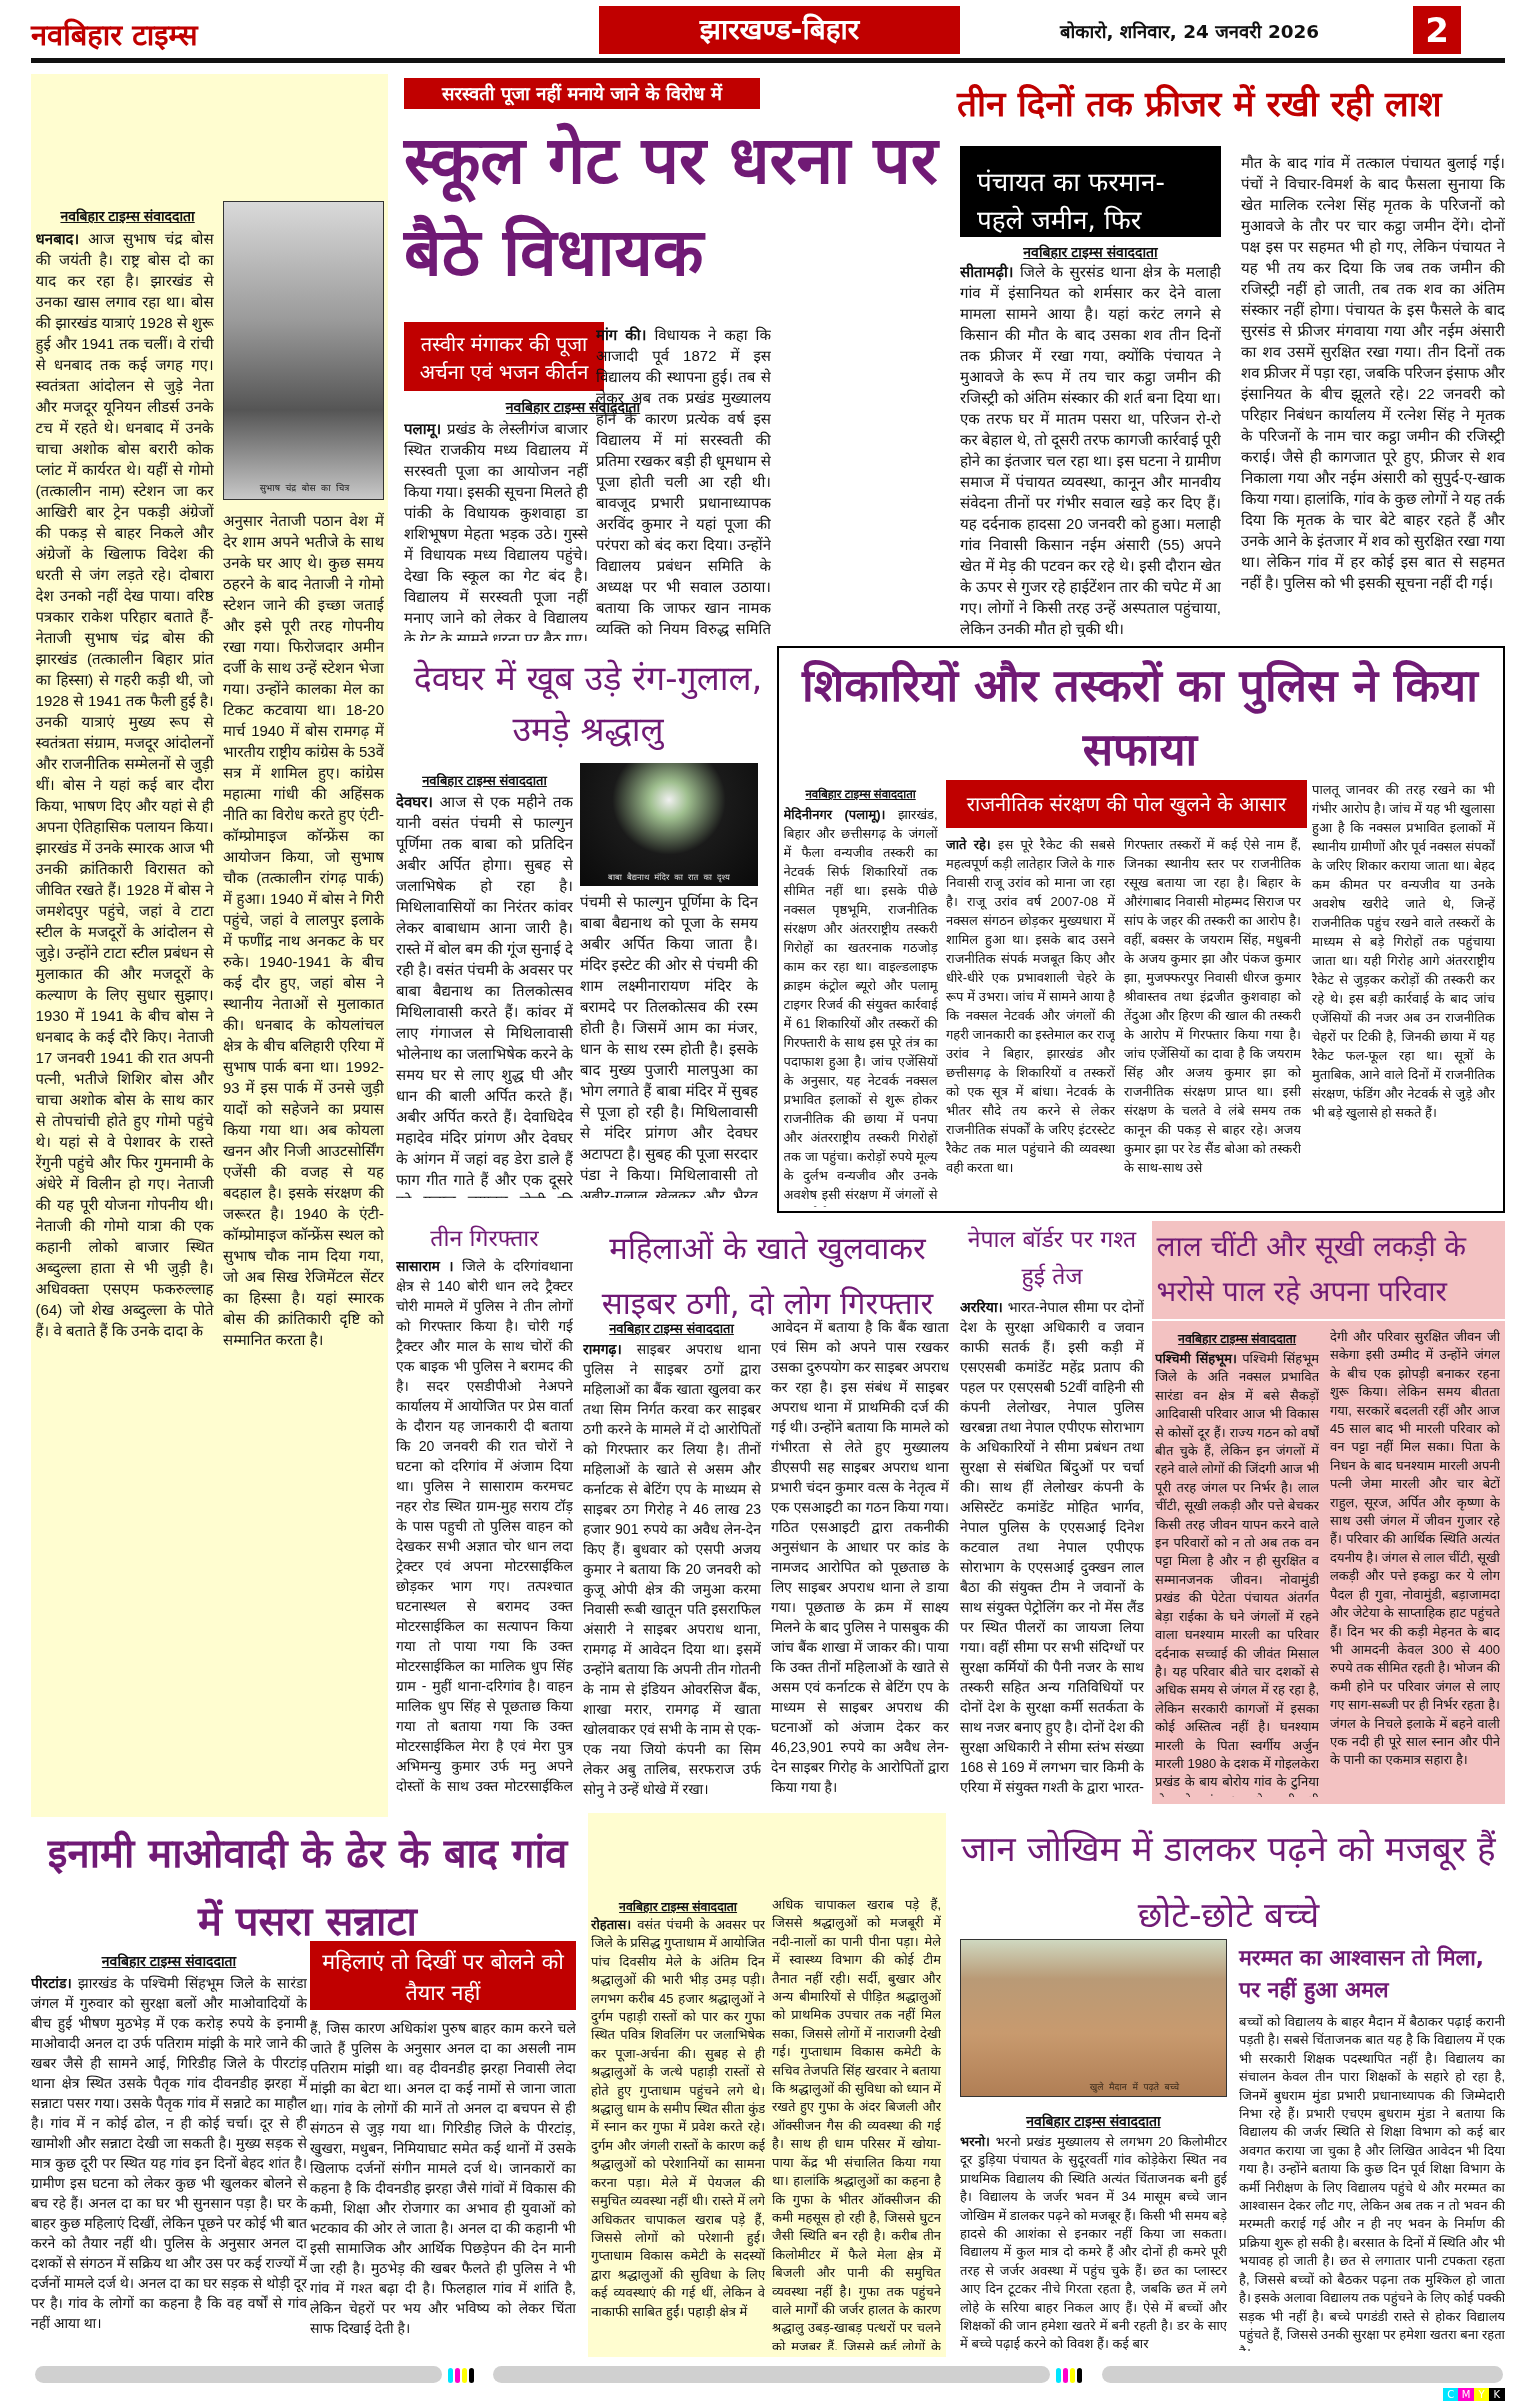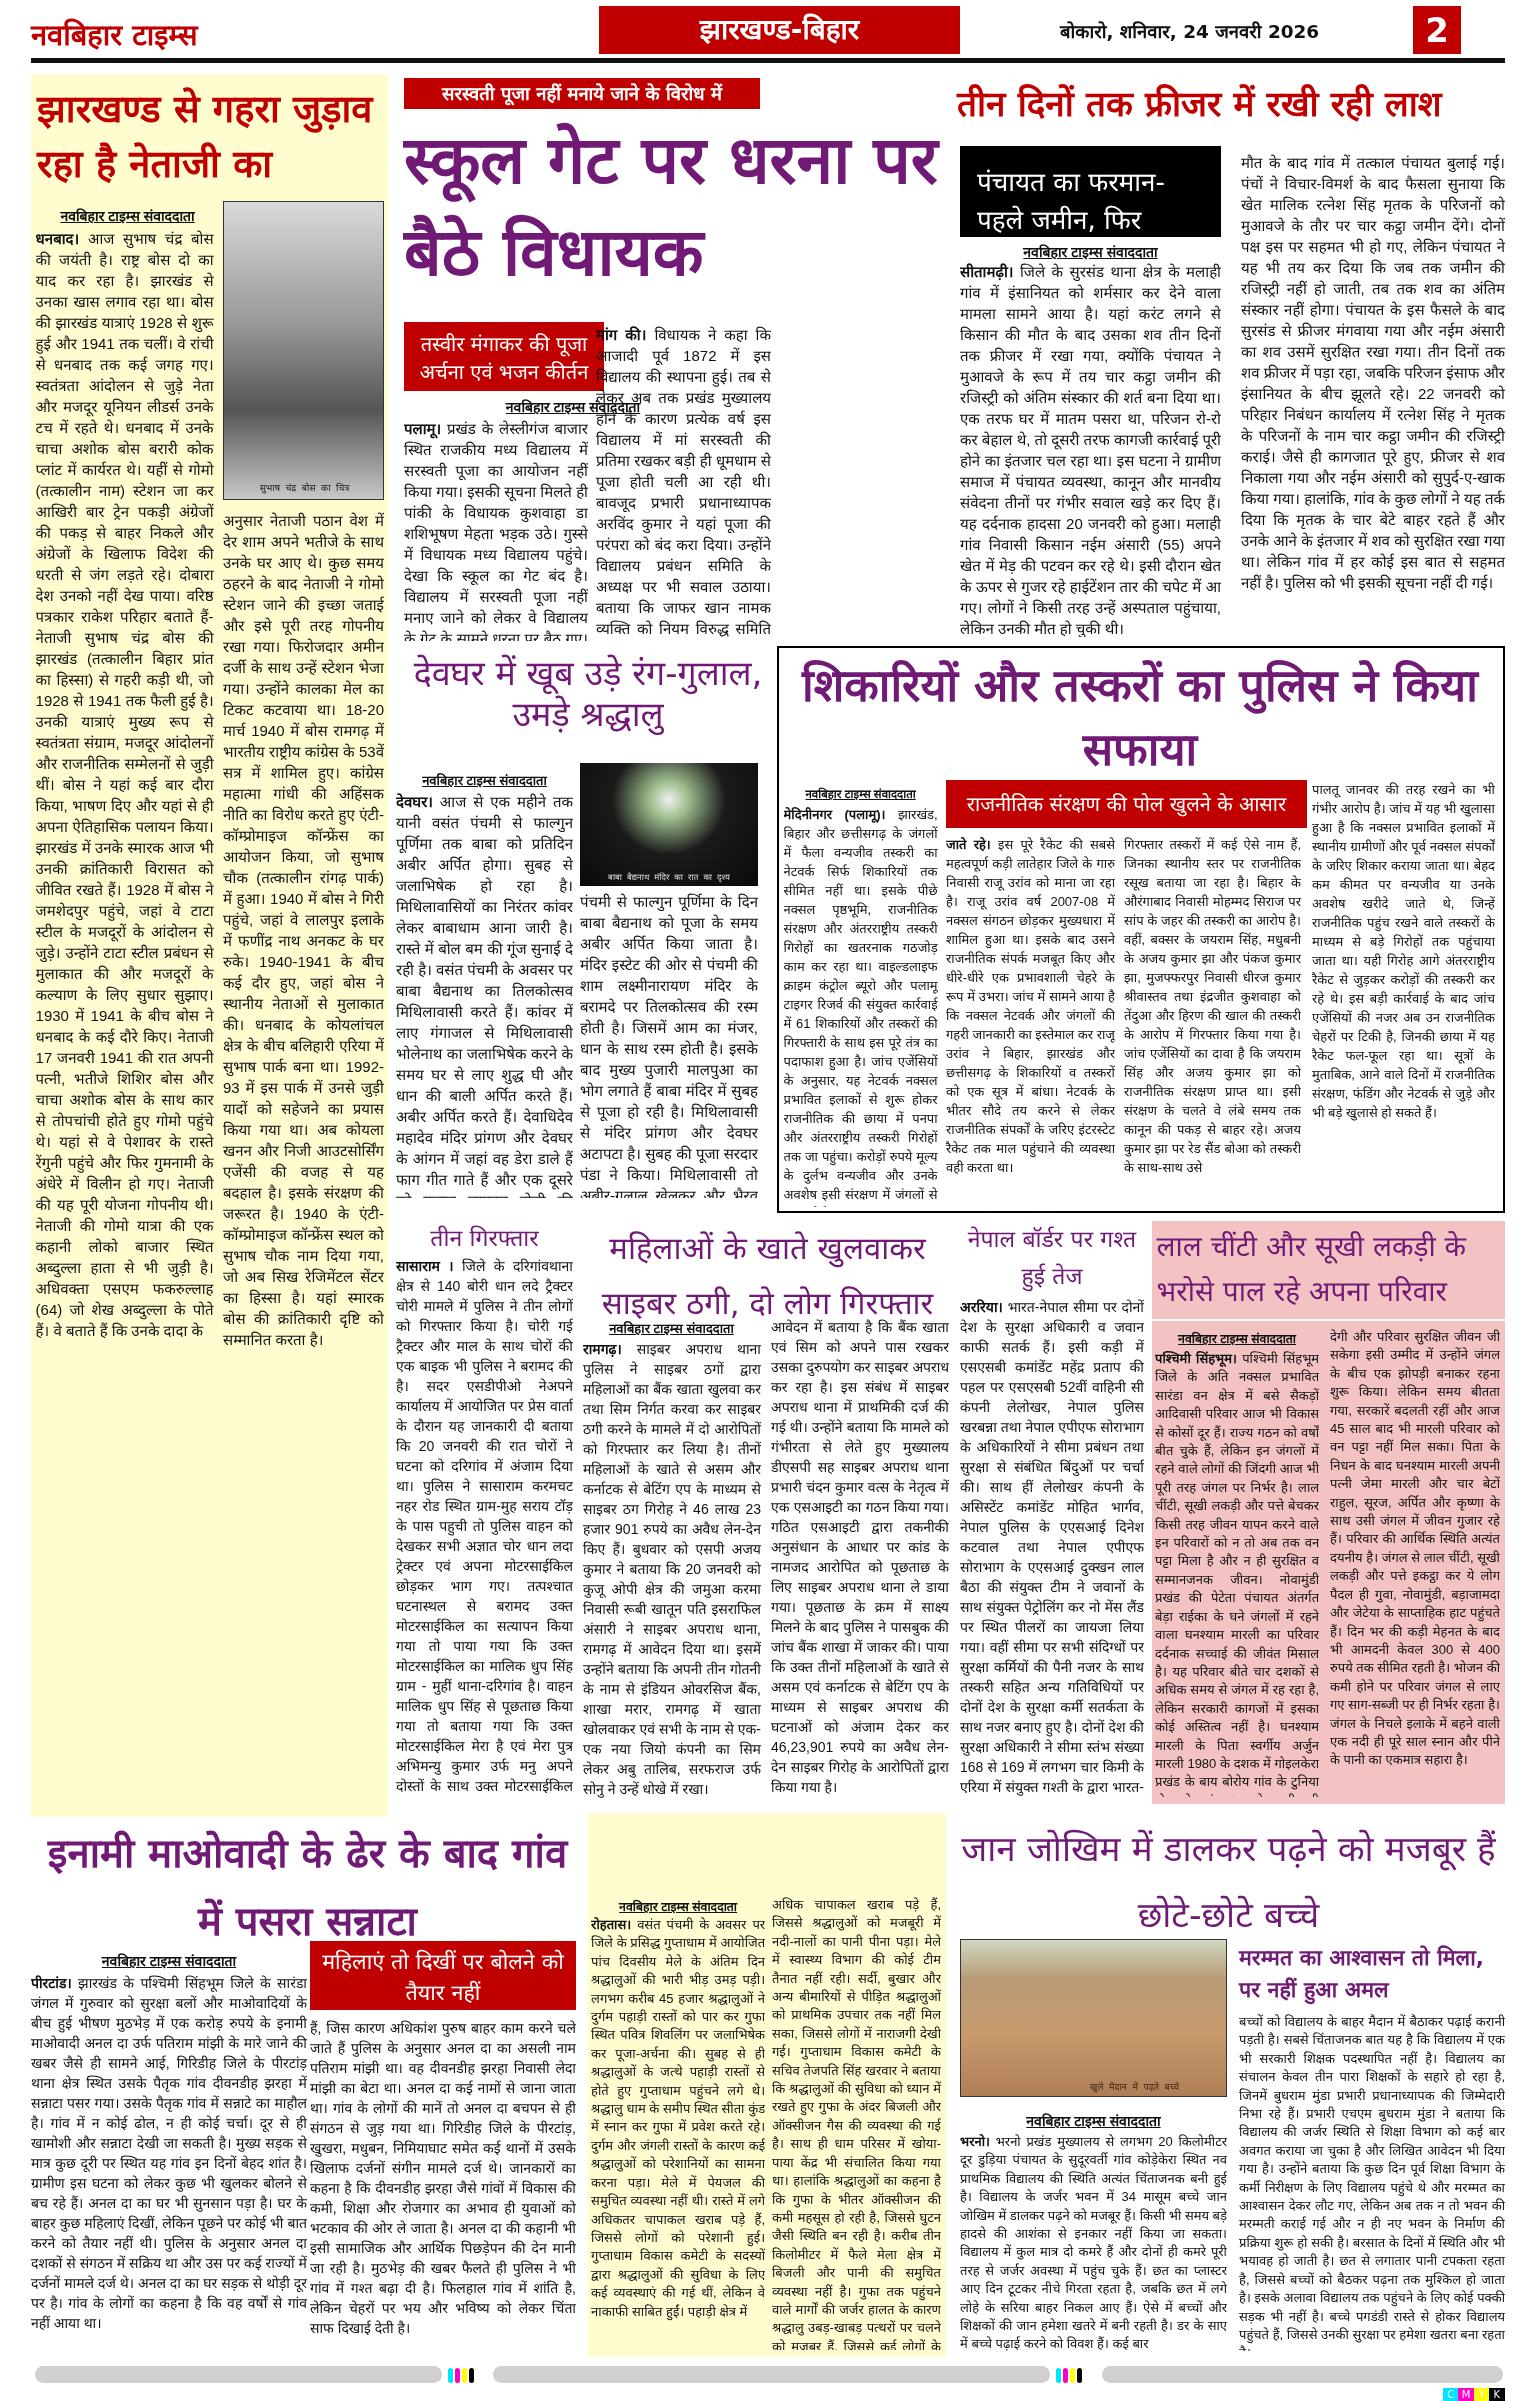--- a/index.html
+++ b/index.html
@@ -25,21 +25,20 @@
 
 <div class="abs" style="left:31px;top:0;width:1474px;height:61px;">
   <div class="abs" style="left:0;top:14px;font-size:29px;font-weight:bold;color:#c00000;font-family:'DejaVu Sans',sans-serif;">नवबिहार टाइम्स</div>
   <div class="abs redbox" style="left:568px;top:6.1px;width:361px;height:48px;line-height:48px;font-size:28px;font-weight:bold;">झारखण्ड-बिहार</div>
   <div class="abs" style="left:1029px;top:18.4px;font-size:18.4px;font-weight:bold;">बोकारो, शनिवार, 24 जनवरी 2026</div>
   <div class="abs redbox" style="left:1382px;top:6.1px;width:48px;height:48px;line-height:48px;font-size:34px;font-weight:bold;">2</div>
 </div>
 <div class="abs" style="left:31px;top:58px;width:1474px;height:4.6px;background:#111;"></div>
 
 <div class="abs cream" style="left:31px;top:74px;width:357px;height:1743px;">
-  <div class="abs red-head" style="left:6.1px;top:7.7px;width:345px;font-size:38px;line-height:55px;">झारखण्ड से गहरा जुड़ाव रहा है नेताजी का</div>
   <div class="abs byline" style="left:4.6px;top:131px;width:184px;font-size:14px;">नवबिहार टाइम्स संवाददाता</div>
   <div class="abs photo" style="left:192px;top:127px;width:161px;height:299px;border:0.8px solid #333;background:linear-gradient(180deg,#d9d9d9 0%,#9a9a9a 40%,#555 70%,#c8c8c8 100%);">
     <div class="abs" style="left:0;bottom:4.6px;width:161px;text-align:center;font-size:9.2px;color:#222;">सुभाष चंद्र बोस का चित्र</div>
   </div>
   <div class="abs body-text" style="left:4.6px;top:154px;width:178px;height:1582px;"><span class="dateline">धनबाद।</span> आज सुभाष चंद्र बोस की जयंती है। राष्ट्र बोस दो का याद कर रहा है। झारखंड से उनका खास लगाव रहा था। बोस की झारखंड यात्राएं 1928 से शुरू हुई और 1941 तक चलीं। वे रांची से धनबाद तक कई जगह गए। स्वतंत्रता आंदोलन से जुड़े नेता और मजदूर यूनियन लीडर्स उनके टच में रहते थे। धनबाद में उनके चाचा अशोक बोस बरारी कोक प्लांट में कार्यरत थे। यहीं से गोमो (तत्कालीन नाम) स्टेशन जा कर आखिरी बार ट्रेन पकड़ी अंग्रेजों की पकड़ से बाहर निकले और अंग्रेजों के खिलाफ विदेश की धरती से जंग लड़ते रहे। दोबारा देश उनको नहीं देख पाया। वरिष्ठ पत्रकार राकेश परिहार बताते हैं- नेताजी सुभाष चंद्र बोस की झारखंड (तत्कालीन बिहार प्रांत का हिस्सा) से गहरी कड़ी थी, जो 1928 से 1941 तक फैली हुई है। उनकी यात्राएं मुख्य रूप से स्वतंत्रता संग्राम, मजदूर आंदोलनों और राजनीतिक सम्मेलनों से जुड़ी थीं। बोस ने यहां कई बार दौरा किया, भाषण दिए और यहां से ही अपना ऐतिहासिक पलायन किया। झारखंड में उनके स्मारक आज भी उनकी क्रांतिकारी विरासत को जीवित रखते हैं। 1928 में बोस ने जमशेदपुर पहुंचे, जहां वे टाटा स्टील के मजदूरों के आंदोलन से जुड़े। उन्होंने टाटा स्टील प्रबंधन से मुलाकात की और मजदूरों के कल्याण के लिए सुधार सुझाए। 1930 में 1941 के बीच बोस ने धनबाद के कई दौरे किए। नेताजी 17 जनवरी 1941 की रात अपनी पत्नी, भतीजे शिशिर बोस और चाचा अशोक बोस के साथ कार से तोपचांची होते हुए गोमो पहुंचे थे। यहां से वे पेशावर के रास्ते रेंगुनी पहुंचे और फिर गुमनामी के अंधेरे में विलीन हो गए। नेताजी की यह पूरी योजना गोपनीय थी। नेताजी की गोमो यात्रा की एक कहानी लोको बाजार स्थित अब्दुल्ला हाता से भी जुड़ी है। अधिवक्ता एसएम फकरुल्लाह (64) जो शेख अब्दुल्ला के पोते हैं। वे बताते हैं कि उनके दादा के</div>
   <div class="abs body-text" style="left:192px;top:436px;width:161px;height:1297px;">अनुसार नेताजी पठान वेश में देर शाम अपने भतीजे के साथ उनके घर आए थे। कुछ समय ठहरने के बाद नेताजी ने गोमो स्टेशन जाने की इच्छा जताई और इसे पूरी तरह गोपनीय रखा गया। फिरोजदार अमीन दर्जी के साथ उन्हें स्टेशन भेजा गया। उन्होंने कालका मेल का टिकट कटवाया था। 18-20 मार्च 1940 में बोस रामगढ़ में भारतीय राष्ट्रीय कांग्रेस के 53वें सत्र में शामिल हुए। कांग्रेस महात्मा गांधी की अहिंसक नीति का विरोध करते हुए एंटी-कॉम्प्रोमाइज कॉन्फ्रेंस का आयोजन किया, जो सुभाष चौक (तत्कालीन रांगढ़ पार्क) में हुआ। 1940 में बोस ने गिरी पहुंचे, जहां वे लालपुर इलाके में फणींद्र नाथ अनकट के घर रुके। 1940-1941 के बीच कई दौर हुए, जहां बोस ने स्थानीय नेताओं से मुलाकात की। धनबाद के कोयलांचल क्षेत्र के बीच बलिहारी एरिया में सुभाष पार्क बना था। 1992-93 में इस पार्क में उनसे जुड़ी यादों को सहेजने का प्रयास किया गया था। अब कोयला खनन और निजी आउटसोर्सिंग एजेंसी की वजह से यह बदहाल है। इसके संरक्षण की जरूरत है। 1940 के एंटी-कॉम्प्रोमाइज कॉन्फ्रेंस स्थल को सुभाष चौक नाम दिया गया, जो अब सिख रेजिमेंटल सेंटर का हिस्सा है। यहां स्मारक बोस की क्रांतिकारी दृष्टि को सम्मानित करता है।</div>
 </div>
 
 <div class="abs redbox" style="left:404px;top:78px;width:356px;height:31px;line-height:31px;font-size:18.4px;font-weight:bold;">सरस्वती पूजा नहीं मनाये जाने के विरोध में</div>
 <div class="abs blk-head" style="left:404px;top:115px;width:537px;font-size:66px;line-height:92px;">स्कूल गेट पर धरना पर बैठे विधायक</div>
@@ -47,21 +46,21 @@
 <div class="abs byline" style="left:404px;top:396px;width:338px;font-size:14px;">नवबिहार टाइम्स संवाददाता</div>
 <div class="abs body-text" style="left:404px;top:418px;width:184px;height:223px;"><span class="dateline">पलामू।</span> प्रखंड के लेस्लीगंज बाजार स्थित राजकीय मध्य विद्यालय में सरस्वती पूजा का आयोजन नहीं किया गया। इसकी सूचना मिलते ही पांकी के विधायक कुशवाहा डा शशिभूषण मेहता भड़क उठे। गुस्से में विधायक मध्य विद्यालय पहुंचे। देखा कि स्कूल का गेट बंद है। विद्यालय में सरस्वती पूजा नहीं मनाए जाने को लेकर वे विद्यालय के गेट के सामने धरना पर बैठ गए। उन्होंने वहीं मां सरस्वती की तस्वीर मंगाकर पूजा अर्चना व भजन कीर्तन कराई। मौके पर विधायक ने शिक्षा विभाग के निदेशक, डीईओ व डीएसई से दूरभाष पर बात की। उन्होंने विद्यालय के प्रभारी प्रधानाध्यापक अरविंद कुमार व शिक्षकों को तत्काल यहां से हटाने की</div>
 <div class="abs body-text" style="left:596px;top:324px;width:175px;height:315px;"><span class="dateline">मांग की।</span> विधायक ने कहा कि आजादी पूर्व 1872 में इस विद्यालय की स्थापना हुई। तब से लेकर अब तक प्रखंड मुख्यालय होने के कारण प्रत्येक वर्ष इस विद्यालय में मां सरस्वती की प्रतिमा रखकर बड़ी ही धूमधाम से पूजा होती चली आ रही थी। बावजूद प्रभारी प्रधानाध्यापक अरविंद कुमार ने यहां पूजा की परंपरा को बंद करा दिया। उन्होंने विद्यालय प्रबंधन समिति के अध्यक्ष पर भी सवाल उठाया। बताया कि जाफर खान नामक व्यक्ति को नियम विरुद्ध समिति अध्यक्ष के रूप में रखा गया है। मौके पर बीईईओ को तत्काल विद्यालय प्रबंधन समिति भंग करने का आदेश दिया। मौके पर जिला विधायक प्रतिनिधि सह मंडल अध्यक्ष प्रकाश मेहता, सुनील कुशवाहा, छोटेलाल सोनी, लाला प्रसाद यादव, प्रो.बच्चन ठाकुर, कमेश यादव, सुधीर तिवारी, दिलीप गोस्वामी, मंदीप मेहता, मोहन भागवत, बिजेंदर वर्मा, आनंद कुमार, कार्तिक उरांव समेत काफी लोग शामिल थे।</div>
 
 <div class="abs red-head" style="left:957px;top:80px;width:553px;font-size:35px;line-height:48px;">तीन दिनों तक फ्रीजर में रखी रही लाश</div>
 <div class="abs blackbox" style="left:960px;top:146px;width:261px;height:91px;padding:17px;font-size:26px;line-height:38px;">पंचायत का फरमान- पहले जमीन, फिर संस्कार</div>
 <div class="abs byline" style="left:960px;top:241px;width:261px;font-size:14px;">नवबिहार टाइम्स संवाददाता</div>
 <div class="abs body-text" style="left:960px;top:261px;width:261px;height:376px;"><span class="dateline">सीतामढ़ी।</span> जिले के सुरसंड थाना क्षेत्र के मलाही गांव में इंसानियत को शर्मसार कर देने वाला मामला सामने आया है। यहां करंट लगने से किसान की मौत के बाद उसका शव तीन दिनों तक फ्रीजर में रखा गया, क्योंकि पंचायत ने मुआवजे के रूप में तय चार कट्ठा जमीन की रजिस्ट्री को अंतिम संस्कार की शर्त बना दिया था। एक तरफ घर में मातम पसरा था, परिजन रो-रो कर बेहाल थे, तो दूसरी तरफ कागजी कार्रवाई पूरी होने का इंतजार चल रहा था। इस घटना ने ग्रामीण समाज में पंचायत व्यवस्था, कानून और मानवीय संवेदना तीनों पर गंभीर सवाल खड़े कर दिए हैं। यह दर्दनाक हादसा 20 जनवरी को हुआ। मलाही गांव निवासी किसान नईम अंसारी (55) अपने खेत में मेड़ की पटवन कर रहे थे। इसी दौरान खेत के ऊपर से गुजर रहे हाईटेंशन तार की चपेट में आ गए। लोगों ने किसी तरह उन्हें अस्पताल पहुंचाया, लेकिन उनकी मौत हो चुकी थी।</div>
 <div class="abs body-text" style="left:1241px;top:152px;width:264px;height:485px;">मौत के बाद गांव में तत्काल पंचायत बुलाई गई। पंचों ने विचार-विमर्श के बाद फैसला सुनाया कि खेत मालिक रत्नेश सिंह मृतक के परिजनों को मुआवजे के तौर पर चार कट्ठा जमीन देंगे। दोनों पक्ष इस पर सहमत भी हो गए, लेकिन पंचायत ने यह भी तय कर दिया कि जब तक जमीन की रजिस्ट्री नहीं हो जाती, तब तक शव का अंतिम संस्कार नहीं होगा। पंचायत के इस फैसले के बाद सुरसंड से फ्रीजर मंगवाया गया और नईम अंसारी का शव उसमें सुरक्षित रखा गया। तीन दिनों तक शव फ्रीजर में पड़ा रहा, जबकि परिजन इंसाफ और इंसानियत के बीच झूलते रहे। 22 जनवरी को परिहार निबंधन कार्यालय में रत्नेश सिंह ने मृतक के परिजनों के नाम चार कट्ठा जमीन की रजिस्ट्री कराई। जैसे ही कागजात पूरे हुए, फ्रीजर से शव निकाला गया और नईम अंसारी को सुपुर्द-ए-खाक किया गया। हालांकि, गांव के कुछ लोगों ने यह तर्क दिया कि मृतक के चार बेटे बाहर रहते हैं और उनके आने के इंतजार में शव को सुरक्षित रखा गया था। लेकिन गांव में हर कोई इस बात से सहमत नहीं है। पुलिस को भी इसकी सूचना नहीं दी गई।</div>
 
-<div class="abs blk-head" style="left:396px;top:653px;width:384px;font-size:34px;line-height:41px;text-align:center;font-weight:normal;">देवघर में खूब उड़े रंग-गुलाल, उमड़े श्रद्धालु</div>
+<div class="abs blk-head" style="left:396px;top:653px;width:384px;font-size:34px;line-height:51px;text-align:center;font-weight:normal;">देवघर में खूब उड़े रंग-गुलाल, उमड़े श्रद्धालु</div>
 <div class="abs byline" style="left:396px;top:769px;width:177px;font-size:13px;">नवबिहार टाइम्स संवाददाता</div>
 <div class="abs photo" style="left:580px;top:763px;width:178px;height:123px;background:radial-gradient(ellipse at 50% 30%,#f0f0f0 0%,#9fbf8f 15%,#1a1a1a 45%,#0a0a0a 100%);">
   <div class="abs" style="left:0;bottom:3.1px;width:178px;text-align:center;font-size:8.4px;color:#ddd;">बाबा बैद्यनाथ मंदिर का रात का दृश्य</div>
 </div>
 <div class="abs body-text" style="left:396px;top:791px;width:177px;height:407px;"><span class="dateline">देवघर।</span> आज से एक महीने तक यानी वसंत पंचमी से फाल्गुन पूर्णिमा तक बाबा को प्रतिदिन अबीर अर्पित होगा। सुबह से जलाभिषेक हो रहा है। मिथिलावासियों का निरंतर कांवर लेकर बाबाधाम आना जारी है। रास्ते में बोल बम की गूंज सुनाई दे रही है। वसंत पंचमी के अवसर पर बाबा बैद्यनाथ का तिलकोत्सव मिथिलावासी करते हैं। कांवर में लाए गंगाजल से मिथिलावासी भोलेनाथ का जलाभिषेक करने के समय घर से लाए शुद्ध घी और धान की बाली अर्पित करते हैं। अबीर अर्पित करते हैं। देवाधिदेव महादेव मंदिर प्रांगण और देवघर के आंगन में जहां वह डेरा डाले हैं फाग गीत गाते हैं और एक दूसरे को गुलाल लगाकर होली की शुरूआत करते हैं। बाबा को अबीर अर्पित करने के बाद पूरे मिथिला में होली शुरू हो जाती है जो फाल्गुन पूर्णिमा को फगुआ खेलने के बाद विराम लेता है। बाबा मंदिर की परंपरा है। वसंत</div>
 <div class="abs body-text" style="left:580px;top:891px;width:178px;height:307px;">पंचमी से फाल्गुन पूर्णिमा के दिन बाबा बैद्यनाथ को पूजा के समय अबीर अर्पित किया जाता है। मंदिर इस्टेट की ओर से पंचमी की शाम लक्ष्मीनारायण मंदिर के बरामदे पर तिलकोत्सव की रस्म होती है। जिसमें आम का मंजर, धान के साथ रस्म होती है। इसके बाद मुख्य पुजारी मालपुआ का भोग लगाते हैं बाबा मंदिर में सुबह से पूजा हो रही है। मिथिलावासी से मंदिर प्रांगण और देवघर अटापटा है। सुबह की पूजा सरदार पंडा ने किया। मिथिलावासी तो अबीर-गुलाल खेलकर और भैरव पूजा कर तिलकोत्सव की रस्म करते हैं। लेकिन मंदिर इस्टेट की ओर से विधिवत की जाती है।</div>
 
 <div class="abs boxed" style="left:777px;top:646px;width:728px;height:567px;">
   <div class="abs blk-head" style="left:15.4px;top:6.1px;width:691px;font-size:45px;line-height:64px;text-align:center;">शिकारियों और तस्करों का पुलिस ने किया सफाया</div>
   <div class="abs byline" style="left:4.6px;top:135px;width:154px;font-size:11.5px;">नवबिहार टाइम्स संवाददाता</div>

